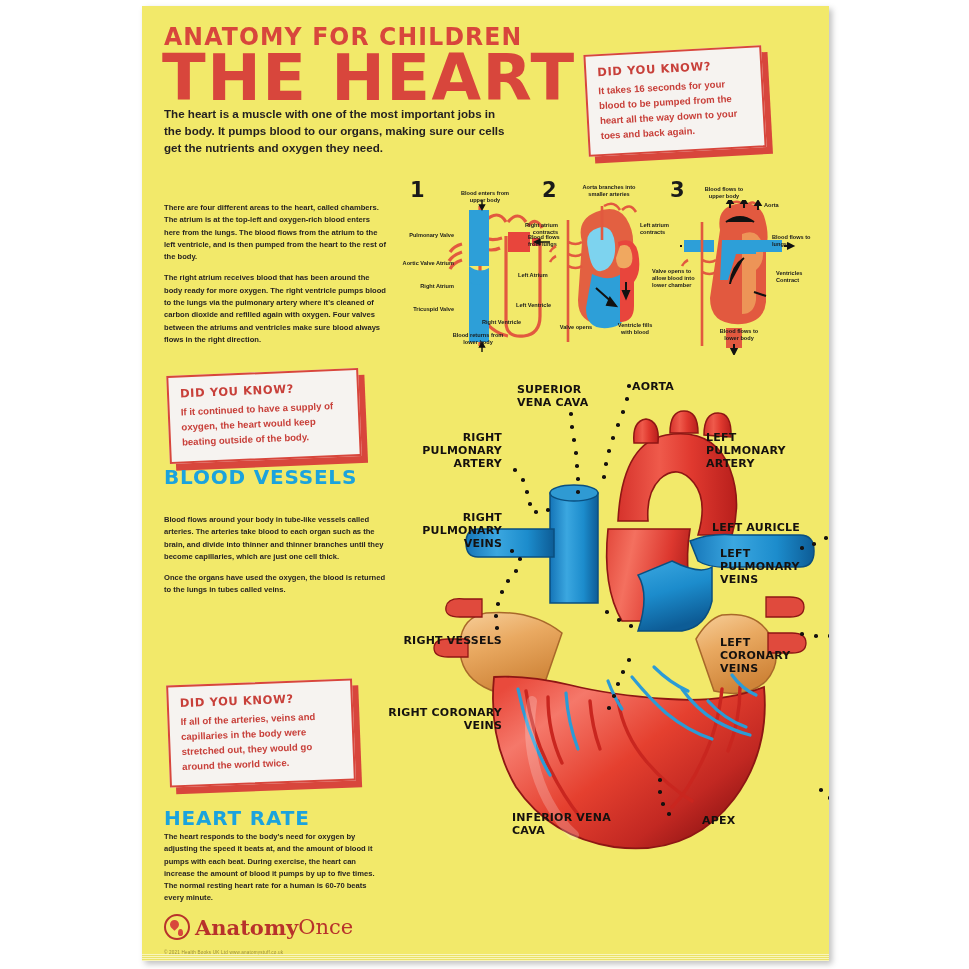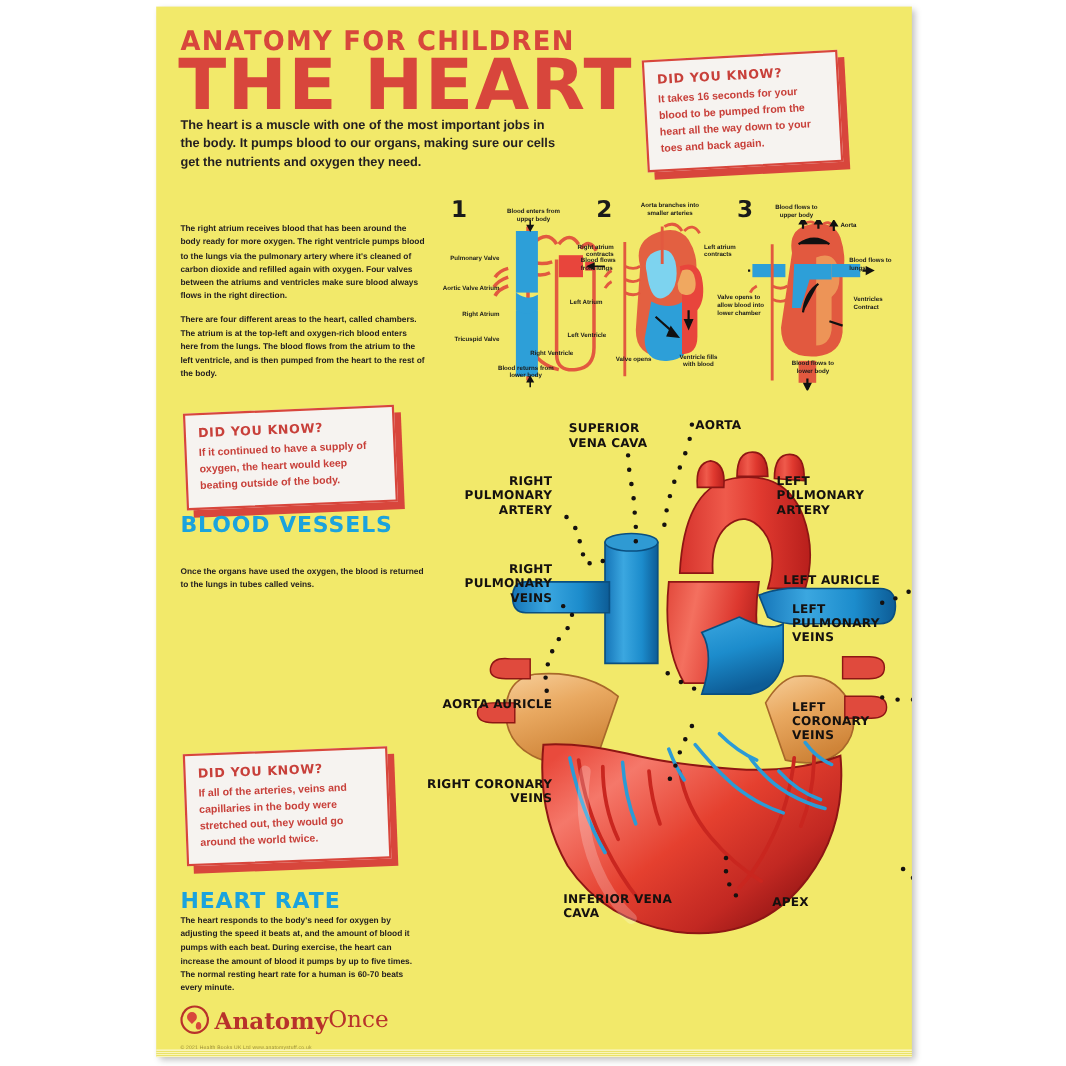--- a/index.html
+++ b/index.html
@@ -134,22 +134,22 @@
 
   <div class="dyk" id="dyk0">
     <div class="shadow"></div>
     <div class="card">
       <div class="t">DID YOU KNOW?</div>
       <div class="b">It takes 16 seconds for your blood to be pumped from the heart all the way down to your toes and back again.</div>
     </div>
   </div>
 
   <div class="body-col" style="left:22px; top:196px;">
+    <p>There are four different areas to the heart, called chambers. The atrium is at the top-left and oxygen-rich blood enters here from the lungs. The blood flows from the atrium to the left ventricle, and is then pumped from the heart to the rest of the body.</p>
     <p>The right atrium receives blood that has been around the body ready for more oxygen. The right ventricle pumps blood to the lungs via the pulmonary artery where it's cleaned of carbon dioxide and refilled again with oxygen. Four valves between the atriums and ventricles make sure blood always flows in the right direction.</p>
-    <p>There are four different areas to the heart, called chambers. The atrium is at the top-left and oxygen-rich blood enters here from the lungs. The blood flows from the atrium to the left ventricle, and is then pumped from the heart to the rest of the body.</p>
   </div>
 
   <div class="stepnum" style="left:268px; top:172px;">1</div>
   <svg width="140" height="160" style="position:absolute; left:280px; top:190px;" viewBox="0 0 140 160">
     <g fill="none" stroke="#e2593f" stroke-width="3.2">
       <path d="M58 10 L58 150"></path>
       <path d="M62 26 q14 -14 22 0 M86 26 q10 -12 18 0 M106 30 q8 -10 14 2"></path>
       <path d="M58 40 q10 6 22 2 M58 52 q12 4 20 0"></path>
       <path d="M84 40 L84 126 q0 16 18 14 q16 -2 16 -20 L118 46"></path>
       <path d="M58 118 q10 18 28 22"></path>
@@ -238,20 +238,21 @@
   <div class="dyk" id="dyk1">
     <div class="shadow"></div>
     <div class="card">
       <div class="t">DID YOU KNOW?</div>
       <div class="b">If it continued to have a supply of oxygen, the heart would keep beating outside of the body.</div>
     </div>
   </div>
 
   <div class="sec-head" style="left:22px; top:459px;">BLOOD VESSELS</div>
   <div class="body-col" style="left:22px; top:508px;">
+    <p>Blood flows around your body in tube-like vessels called arteries. The arteries take blood to each organ such as the brain, and divide into thinner and thinner branches until they become capillaries, which are just one cell thick.</p>
     <p>Once the organs have used the oxygen, the blood is returned to the lungs in tubes called veins.</p>
   </div>
 
   <div class="dyk" id="dyk2">
     <div class="shadow"></div>
     <div class="card">
       <div class="t">DID YOU KNOW?</div>
       <div class="b">If all of the arteries, veins and capillaries in the body were stretched out, they would go around the world twice.</div>
     </div>
   </div>
@@ -354,21 +355,21 @@
     <path d="M110 300 q-8 54 16 100 q12 22 26 34" fill="none" stroke="rgba(255,255,255,.22)" stroke-width="10" stroke-linecap="round"></path>
   </svg>
 
   <div class="hlab" style="left:375px; top:377px; width:95px;">SUPERIOR VENA CAVA</div>
   <div class="hlab" style="left:490px; top:374px; width:70px;">AORTA</div>
   <div class="hlab r" style="left:248px; top:425px; width:112px;">RIGHT PULMONARY ARTERY</div>
   <div class="hlab r" style="left:248px; top:505px; width:112px;">RIGHT PULMONARY VEINS</div>
   <div class="hlab" style="left:564px; top:425px; width:100px;">LEFT PULMONARY ARTERY</div>
   <div class="hlab" style="left:570px; top:515px; width:110px;">LEFT AURICLE</div>
   <div class="hlab" style="left:578px; top:541px; width:84px;">LEFT PULMONARY VEINS</div>
-  <div class="hlab r" style="left:212px; top:628px; width:148px;">AORTA AURICLE</div>
+  <div class="hlab r" style="left:212px; top:628px; width:148px;">RIGHT VESSELS</div>
   <div class="hlab" style="left:578px; top:630px; width:84px;">LEFT CORONARY VEINS</div>
   <div class="hlab r" style="left:244px; top:700px; width:116px;">RIGHT CORONARY VEINS</div>
   <div class="hlab" style="left:370px; top:805px; width:100px;">INFERIOR VENA CAVA</div>
   <div class="hlab" style="left:560px; top:808px; width:60px;">APEX</div>
 
   <div class="dot" style="left:427px; top:406px;"></div>
   <div class="dot" style="left:428px; top:419px;"></div>
   <div class="dot" style="left:430px; top:432px;"></div>
   <div class="dot" style="left:432px; top:445px;"></div>
   <div class="dot" style="left:433px; top:458px;"></div>

